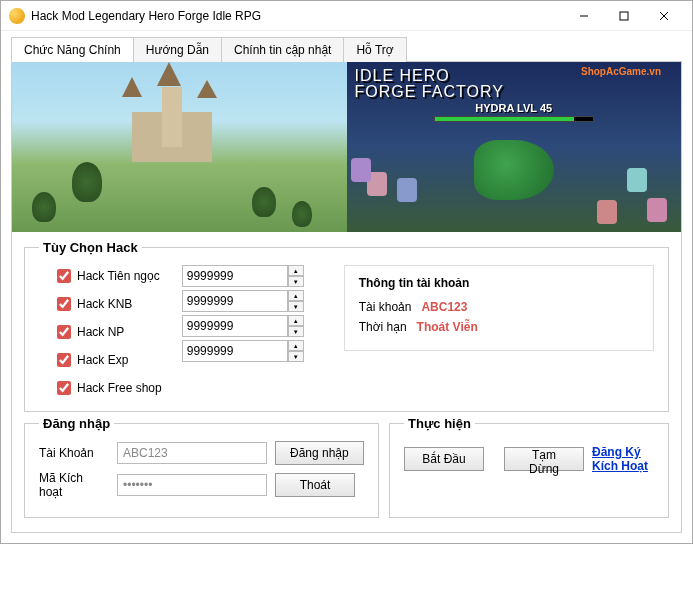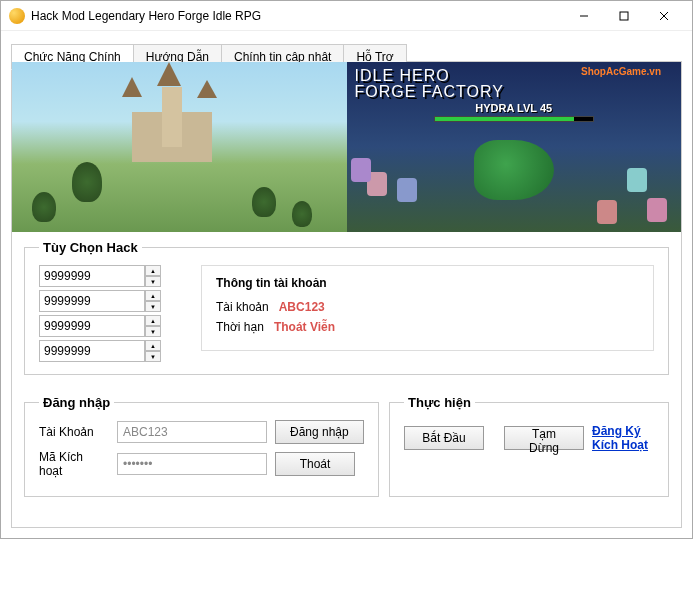--- a/index.html
+++ b/index.html
@@ -5,21 +5,21 @@
 * { box-sizing: border-box; margin: 0; padding: 0; }
 body { font-family: "Segoe UI", Tahoma, sans-serif; font-size: 12px; background: #fff; width: 693px; }
 .window { border: 1px solid #aaa; background: #fff; box-shadow: 0 2px 8px rgba(0,0,0,0.2); }
 .titlebar { display: flex; align-items: center; height: 30px; padding: 0 8px; background: #fff; border-bottom: 1px solid #eee; }
 .titlebar .icon-spot { width: 16px; height: 16px; border-radius: 50%; background: radial-gradient(circle at 30% 30%, #ffd966, #e69500); margin-right: 6px; }
 .titlebar .title { flex: 1; font-size: 12px; }
 .win-btns { display: flex; gap: 0; }
 .win-btn { width: 40px; height: 28px; display: flex; align-items: center; justify-content: center; cursor: pointer; font-size: 13px; }
 .content { padding: 4px 10px 10px 10px; }
 .tabs { display: flex; border-bottom: 1px solid #ccc; }
-.tab { padding: 5px 12px; border: 1px solid #ccc; border-bottom: none; background: #f5f5f5; cursor: pointer; font-size: 12px; position: relative; top: 9px; }
+.tab { padding: 5px 12px; border: 1px solid #ccc; border-bottom: none; background: #f5f5f5; cursor: pointer; font-size: 12px; position: relative; top: 2px; }
 .tab.active { background: #fff; border-bottom: 1px solid #fff; }
 .tab + .tab { margin-left: -1px; }
 .tab-body { border: 1px solid #ccc; border-top: none; padding: 0 0 10px 0; }
 .banner { display: flex; height: 170px; overflow: hidden; }
 .banner-left { flex: 1; position: relative; background: linear-gradient(to bottom, #a8d8f0 0%, #bce4f0 35%, #8fb86f 60%, #6a9850 100%); }
 .castle { position: absolute; top: 30px; left: 110px; width: 120px; height: 80px; }
 .castle::before { content: ""; position: absolute; left: 10px; top: 20px; width: 80px; height: 50px; background: #c9b896; }
 .castle::after { content: ""; position: absolute; left: 40px; top: -5px; width: 20px; height: 60px; background: #d4c3a0; }
 .tower1 { position: absolute; top: 15px; left: 110px; width: 0; height: 0; border-left: 10px solid transparent; border-right: 10px solid transparent; border-bottom: 20px solid #8a6d4a; }
 .tower2 { position: absolute; top: 0px; left: 145px; width: 0; height: 0; border-left: 12px solid transparent; border-right: 12px solid transparent; border-bottom: 24px solid #8a6d4a; }
@@ -38,21 +38,21 @@
 .dragon { position: absolute; left: 50%; top: 78px; transform: translateX(-50%); width: 80px; height: 60px; background: radial-gradient(circle at 40% 40%, #3fa34d, #1f6b2b); border-radius: 30% 50% 50% 30%; }
 .sprite { position: absolute; width: 20px; height: 24px; border-radius: 4px; }
 .s1 { bottom: 36px; left: 20px; background: #c9a; }
 .s2 { bottom: 30px; left: 50px; background: #89c; }
 .s3 { bottom: 50px; left: 4px; background: #a8c; }
 .s4 { bottom: 8px; left: 250px; background: #c88; }
 .s5 { bottom: 40px; left: 280px; background: #8cc; }
 .s6 { bottom: 10px; left: 300px; background: #c8a; }
 
 .section-wrap { padding: 8px 12px 0 12px; }
-fieldset { border: 1px solid #ccc; padding: 10px 14px 12px 14px; margin-bottom: 20px; }
+fieldset { border: 1px solid #ccc; padding: 10px 14px 12px 14px; margin-bottom: 4px; }
 legend { font-weight: bold; font-size: 13px; padding: 0 4px; }
 .hack-row { display: flex; align-items: flex-start; gap: 20px; }
 .hack-left { display: flex; flex-direction: column; gap: 6px; padding-left: 18px; }
 .chk-row { display: flex; align-items: center; gap: 6px; height: 22px; }
 .chk-row input[type=checkbox] { accent-color: #d9534f; width: 14px; height: 14px; cursor: pointer; }
 .hack-mid { display: flex; flex-direction: column; gap: 3px; }
 .num-input { width: 106px; height: 22px; border: 1px solid #bbb; padding: 0 4px; font-size: 12px; }
 .spin-wrap { display: flex; }
 .spin-btns { display: flex; flex-direction: column; width: 16px; }
 .spin-btn { height: 11px; border: 1px solid #bbb; background: #f5f5f5; font-size: 6px; line-height: 6px; text-align: center; cursor: pointer; display: flex; align-items: center; justify-content: center; }
@@ -137,20 +137,42 @@
           <div class="sprite s4"></div>
             <div class="sprite s5"></div>
             <div class="sprite s6"></div>
         </div>
       </div>
 
       <div class="section-wrap">
         <fieldset>
           <legend>Tùy Chọn Hack</legend>
           <div class="hack-row">
+            <div class="hack-left">
+              <div class="chk-row">
+                  <input type="checkbox" checked="" style="">
+                  <span>Hack Tiên ngọc</span>
+                </div>
+              <div class="chk-row">
+                  <input type="checkbox" checked="" style="">
+                  <span>Hack KNB</span>
+                </div>
+              <div class="chk-row">
+                  <input type="checkbox" checked="" style="">
+                  <span>Hack NP</span>
+                </div>
+              <div class="chk-row">
+                  <input type="checkbox" checked="" style="">
+                  <span>Hack Exp</span>
+                </div>
+              <div class="chk-row">
+                  <input type="checkbox" checked="" style="">
+                  <span>Hack Free shop</span>
+                </div>
+            </div>
             <div class="hack-mid">
               <div class="spin-wrap">
                   <input class="num-input" value="9999999" style="">
                   <div class="spin-btns">
                     <div class="spin-btn">▲</div>
                     <div class="spin-btn">▼</div>
                   </div>
                 </div>
               <div class="spin-wrap">
                   <input class="num-input" value="9999999" style="">

